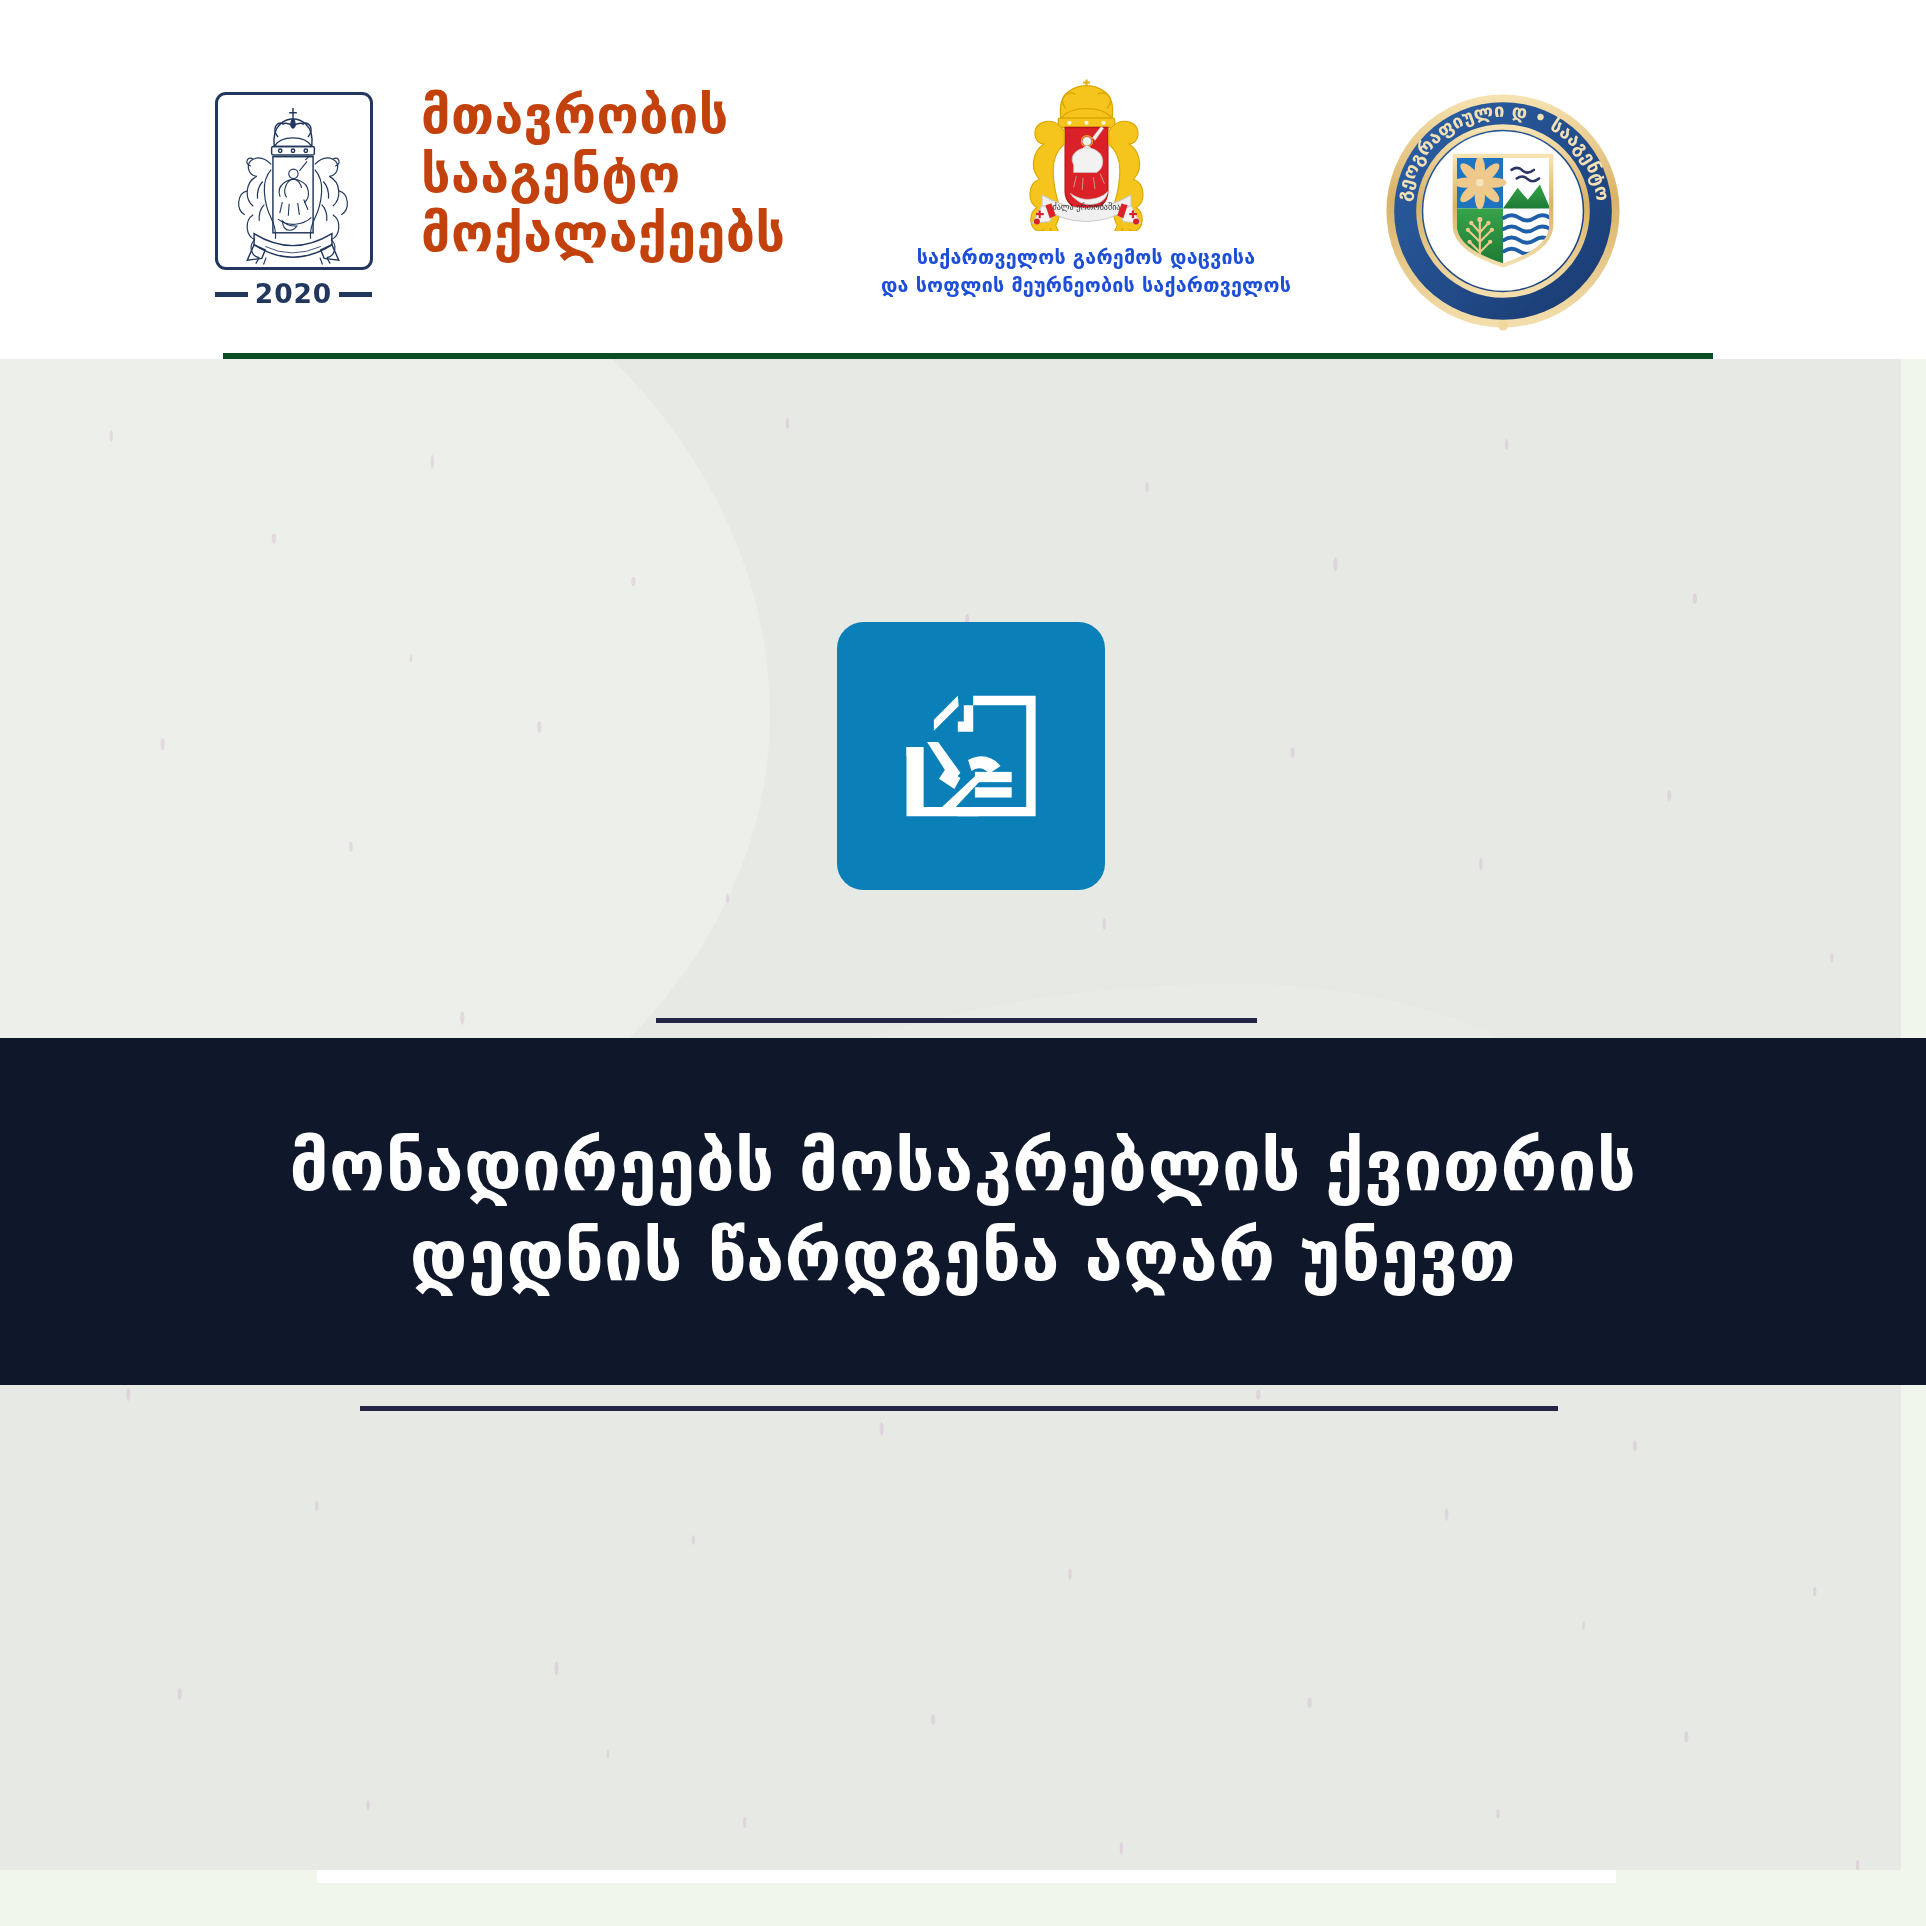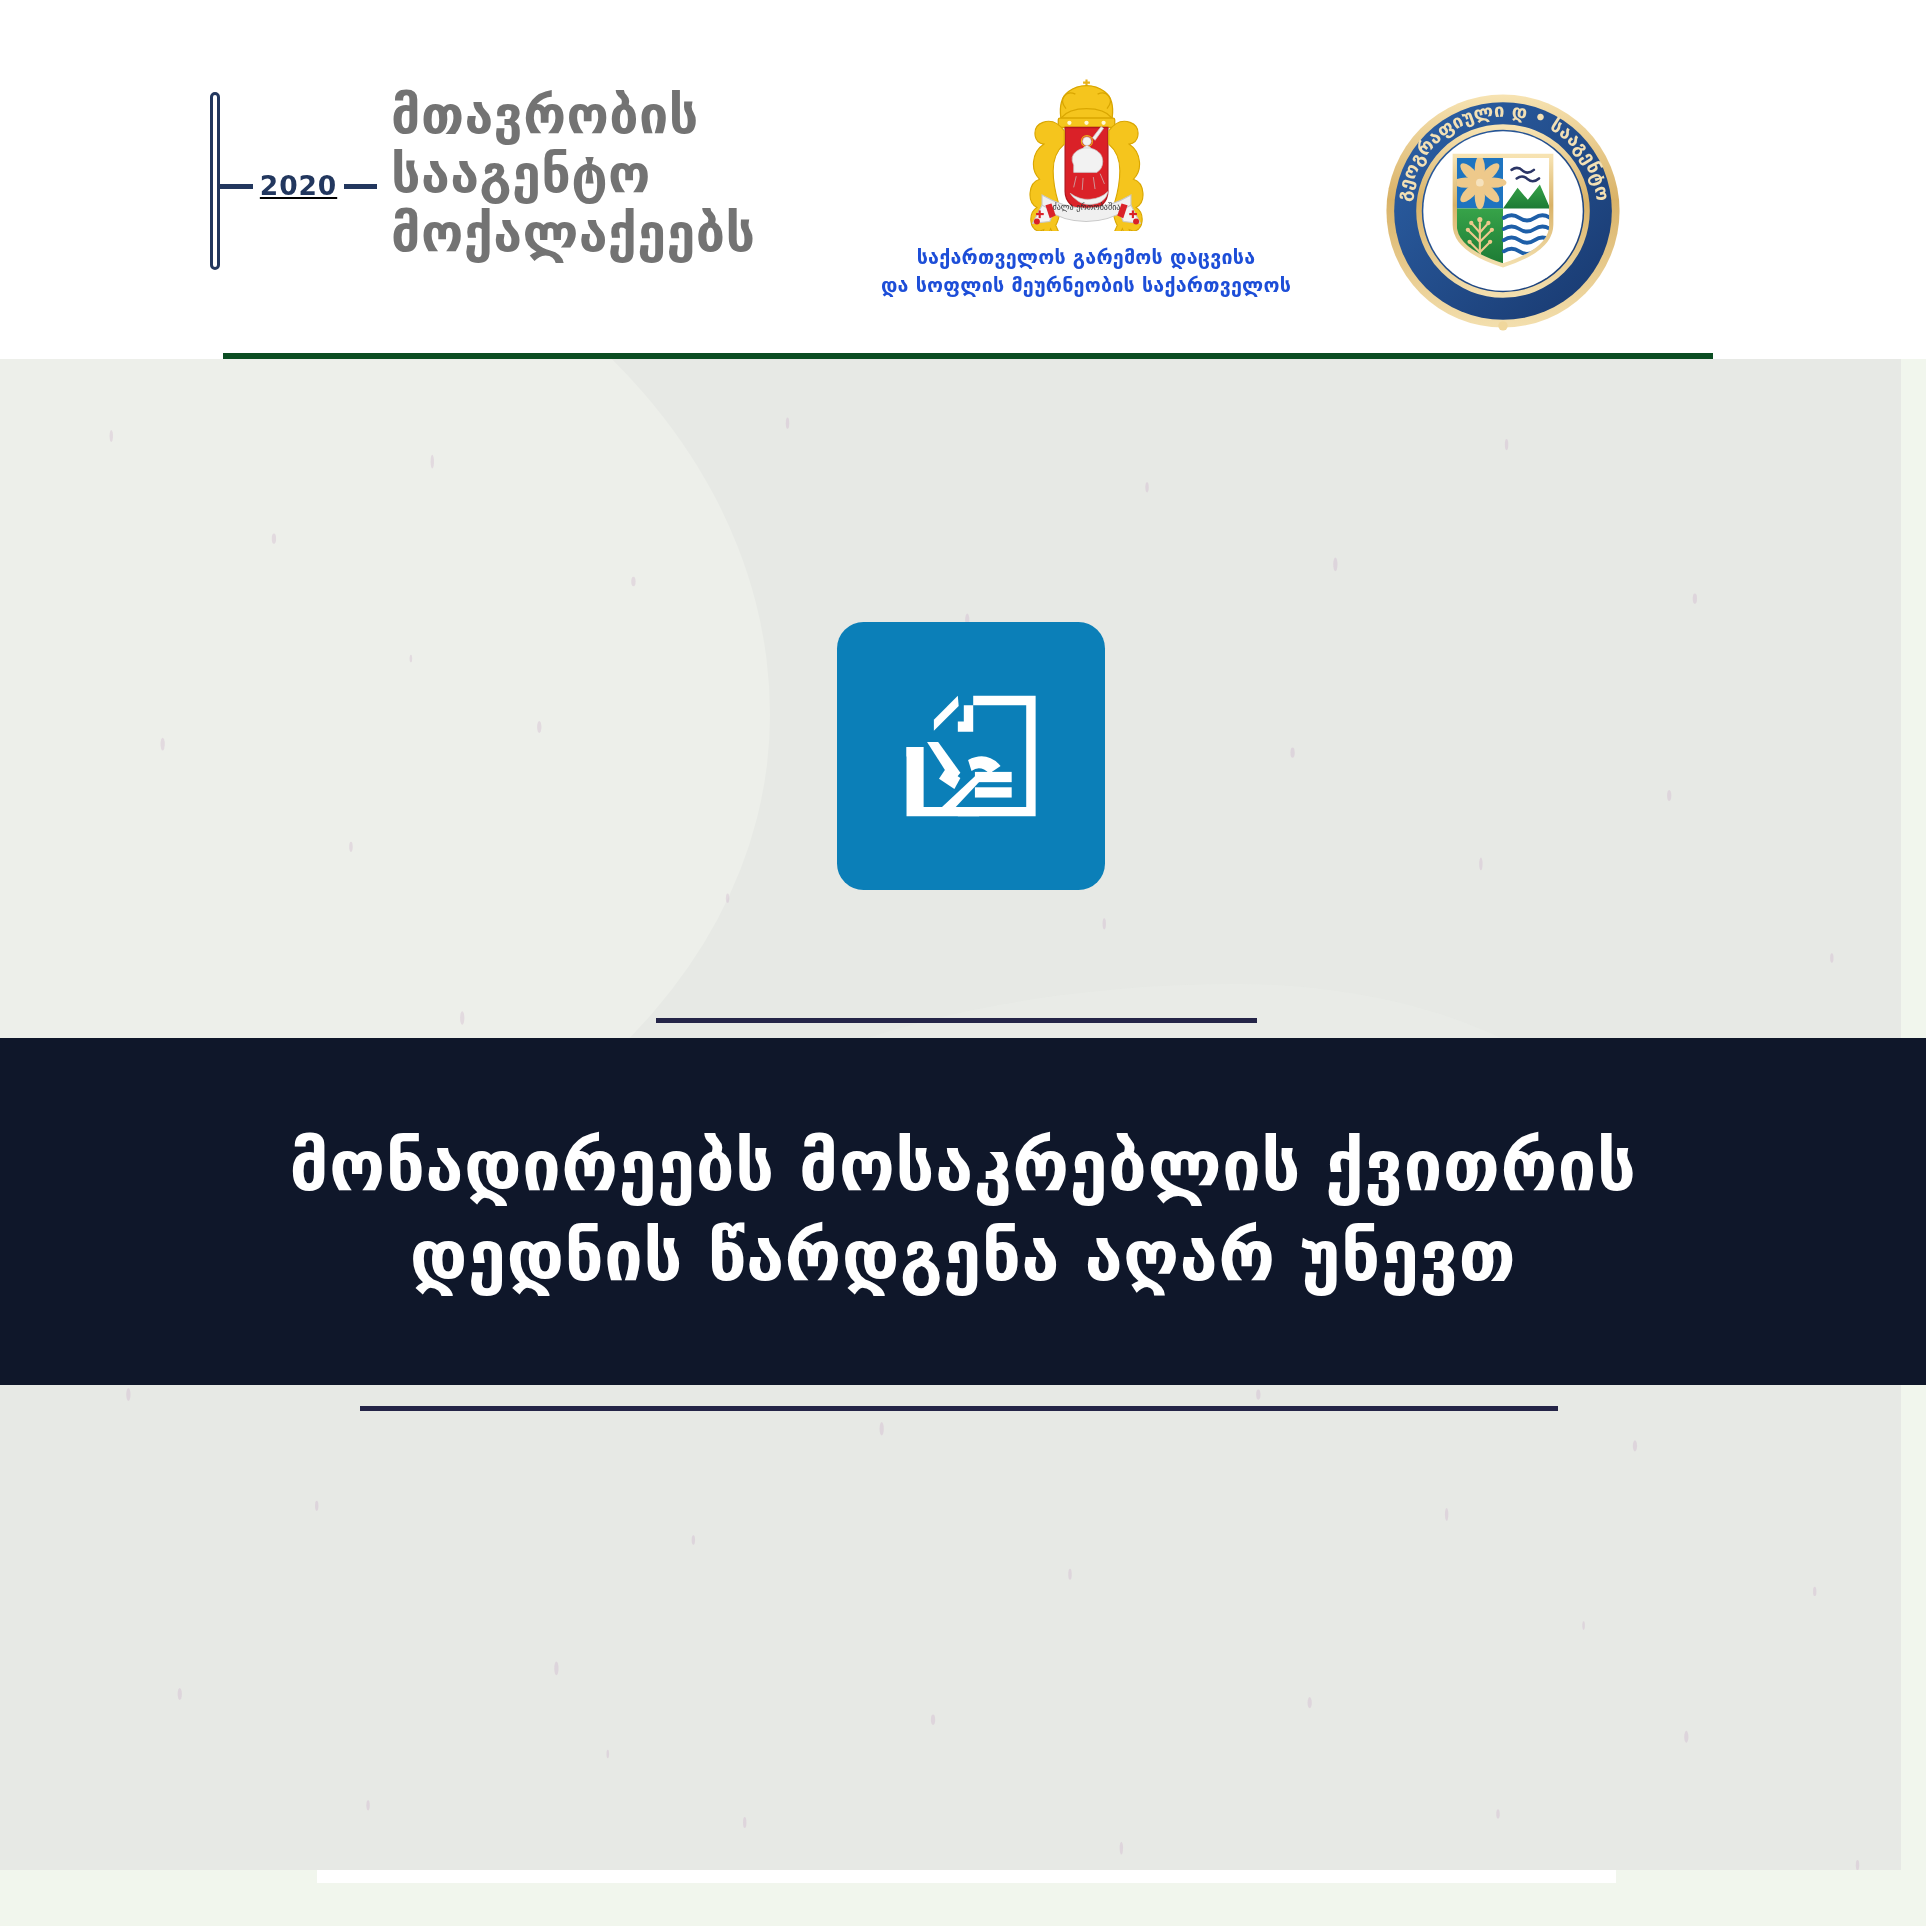--- a/index.html
+++ b/index.html
@@ -42,23 +42,22 @@
   .logo-gov {
     position: absolute;
     left: 0px;
     top: 92px;
     display: flex;
     align-items: flex-start;
   }
   .gov-emblem-wrap {
     width: 167px;
     display: flex;
-    flex-direction: row;
+    flex-direction: column;
     align-items: center;
-    text-decoration: underline;
   }
   .gov-emblem-box {
     width: 158px;
     height: 178px;
     border: 3.9px solid #22375e;
     border-radius: 11px;
     box-sizing: border-box;
     position: relative;
     background: #ffffff;
     overflow: hidden;
@@ -78,25 +77,25 @@
   }
   .gov-year-text {
     font-family: "DejaVu Sans", sans-serif;
     font-size: 26.5px;
     font-weight: bold;
     color: #22375e;
     letter-spacing: 0.9px;
     line-height: 1;
   }
   .gov-wordmark {
-    margin-left: 14px;
+    margin-left: 44px;
     margin-top: -6px;
     display: flex;
     flex-direction: column;
-    color: #737373;
+    color: #c2410c;
     font-size: 52px;
     font-weight: bold;
     line-height: 1.13;
     letter-spacing: 0.4px;
     white-space: nowrap;
   }
 
   
   .logo-ministry {
     position: absolute;

